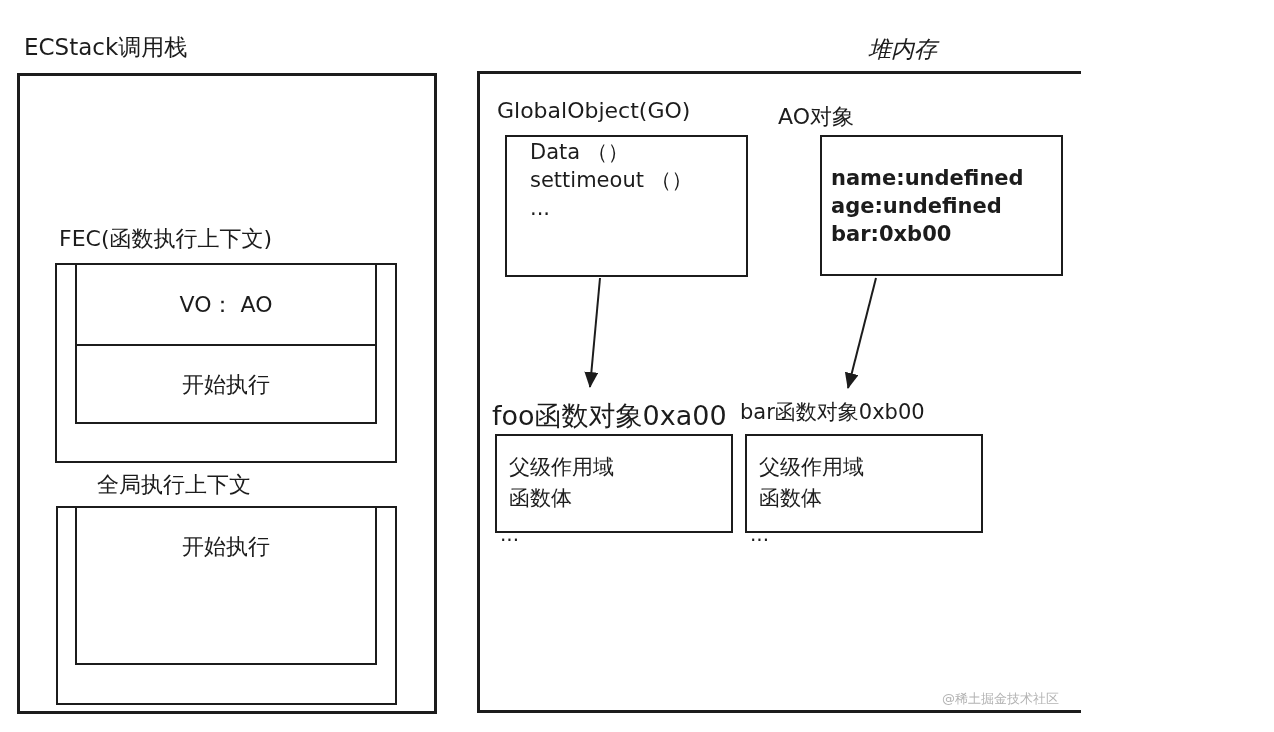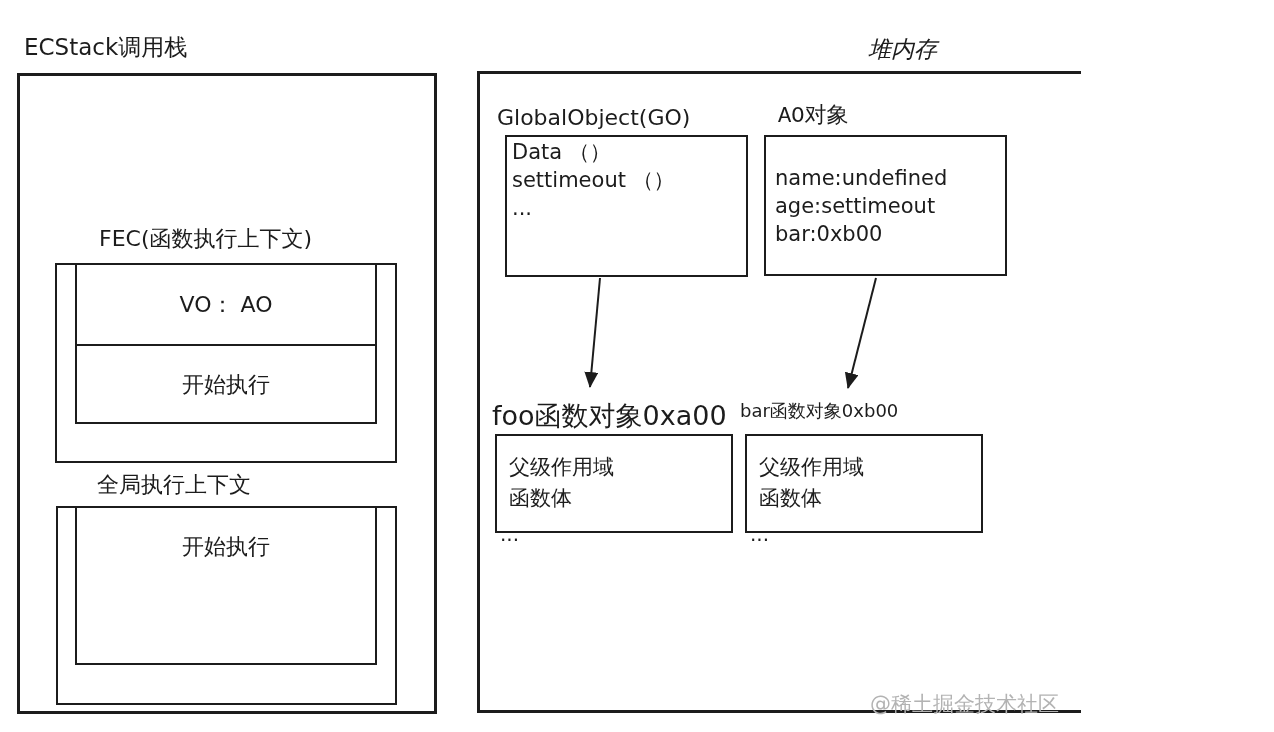--- a/index.html
+++ b/index.html
@@ -18,68 +18,68 @@
   .cell{
     display:flex;align-items:center;justify-content:center;
     font-size:22px;color:#1c1c1c;white-space:nowrap;
   }
   .content{
     font-size:21px;color:#1c1c1c;white-space:nowrap;
   }
   .content div{line-height:28px;}
   .fn-content div{line-height:31px;}
   .watermark{
-    font-size:21px;color:#b3b3b3;white-space:nowrap;
+    font-size:13px;color:#b3b3b3;white-space:nowrap;
   }
   .overflow-dots{font-size:20px;line-height:20px;color:#1c1c1c;}
   svg.arrow-layer{position:absolute;left:0;top:0;pointer-events:none;}
 </style>
 </head>
 <body>
 
 <div id="stage">
 
   <div class="abs label" style="left:24px;top:34px;font-size:23px;">ECStack调用栈</div>
 
   <div class="abs panel" style="left:17px;top:73px;width:420px;height:641px;"></div>
 
-  <div class="abs label" style="left:59px;top:226px;margin-left:40px;">FEC(函数执行上下文)</div>
+  <div class="abs label" style="left:59px;top:226px;">FEC(函数执行上下文)</div>
 
   <div class="abs box" style="left:55px;top:263px;width:342px;height:200px;"></div>
 
   <div class="abs box" style="left:75px;top:263px;width:302px;height:161px;">
     <div class="cell" style="height:79px;border-bottom:2px solid #1c1c1c;">VO： AO</div>
     <div class="cell" style="height:78px;">开始执行</div>
   </div>
 
   <div class="abs label" style="left:58px;top:472px;margin-left:39px;">全局执行上下文</div>
 
   <div class="abs box" style="left:56px;top:506px;width:341px;height:199px;"></div>
 
   <div class="abs box" style="left:75px;top:506px;width:302px;height:159px;">
     <div class="cell" style="height:78px;">开始执行</div>
   </div>
 
   <div class="abs label" style="left:868px;top:36px;font-size:23px;font-style:italic;">堆内存</div>
 
   <div class="abs panel" style="left:477px;top:71px;width:779px;height:642px;"></div>
 
-  <div class="abs label" style="left:497px;top:105px;text-align:center;">GlobalObject(GO)</div>
+  <div class="abs label" style="left:497px;top:98px;text-align:center;">GlobalObject(GO)</div>
 
-  <div class="abs box content" style="left:505px;top:135px;width:243px;height:142px;padding:1px 0 0 5px;">
+  <div class="abs box content" style="left:505px;top:135px;width:243px;height:142px;padding:1px 0 0 23px;">
     <div>Data （）</div>
     <div>settimeout （）</div>
     <div>...</div>
   </div>
 
-  <div class="abs label" style="left:778px;top:104px;font-family:Liberation Mono, monospace;">AO对象</div>
+  <div class="abs label" style="left:778px;top:104px;">AO对象</div>
 
-  <div class="abs box content" style="left:764px;top:135px;width:243px;height:141px;padding:27px 0 0 9px;">
+  <div class="abs box content" style="left:820px;top:135px;width:243px;height:141px;padding:27px 0 0 9px;font-weight:bold;">
     <div>name:undefined</div>
-    <div>age:settimeout</div>
+    <div>age:undefined</div>
     <div>bar:0xb00</div>
   </div>
 
   <svg class="arrow-layer" width="1274" height="732" viewBox="0 0 1274 732">
     <defs>
       <marker id="ah" markerWidth="9" markerHeight="8" refX="7.5" refY="3.5" orient="auto" markerUnits="strokeWidth">
         <path d="M0,0 L8,3.5 L0,7 z" fill="#1c1c1c"></path>
       </marker>
     </defs>
     <line x1="600" y1="278" x2="590" y2="387" stroke="#1c1c1c" stroke-width="2" marker-end="url(#ah)"></line>
@@ -87,21 +87,21 @@
   </svg>
 
   <div class="abs label" style="left:492px;top:400px;font-size:27px;">foo函数对象0xa00</div>
 
   <div class="abs box content fn-content" style="left:495px;top:434px;width:238px;height:99px;padding:16px 0 0 12px;">
     <div>父级作用域</div>
     <div>函数体</div>
   </div>
   <div class="abs overflow-dots" style="left:500px;top:524px;">...</div>
 
-  <div class="abs label" style="left:740px;top:400px;font-size:18px;">bar函数对象0xb00</div>
+  <div class="abs label" style="left:740px;top:400px;font-size:21px;">bar函数对象0xb00</div>
 
   <div class="abs box content fn-content" style="left:745px;top:434px;width:238px;height:99px;padding:16px 0 0 12px;">
     <div>父级作用域</div>
     <div>函数体</div>
   </div>
   <div class="abs overflow-dots" style="left:750px;top:524px;">...</div>
 
   <div class="abs watermark" style="right:22px;top:690px;">@稀土掘金技术社区</div>
 
 </div>

